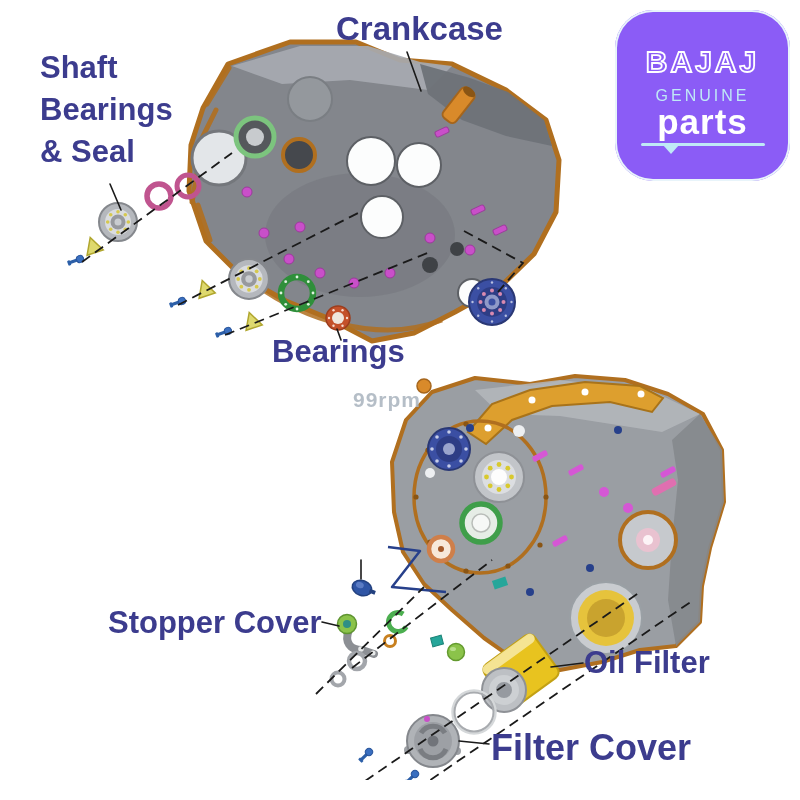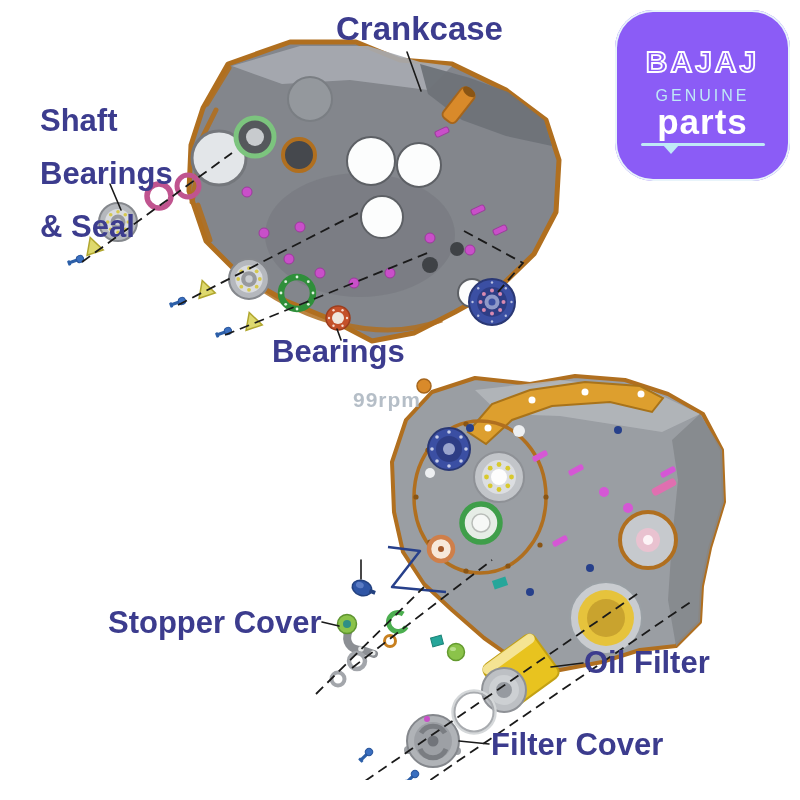--- a/index.html
+++ b/index.html
@@ -5,28 +5,28 @@
   html,body{margin:0;padding:0;background:#fff;}
   .stage{
     position:relative;width:800px;height:780px;background:#ffffff;overflow:hidden;
     font-family:"Liberation Sans", sans-serif;
   }
   .stage svg{position:absolute;left:0;top:0;}
   .lbl{
     position:absolute;color:#3C3C8E;font-weight:700;font-size:30px;line-height:1.15;
     white-space:nowrap;letter-spacing:0px;
   }
-  .lbl-multiline{white-space:pre-line;line-height:53px;margin-top:47px;}
+  .lbl-multiline{white-space:pre-line;line-height:42px;}
   .lbl-crankcase{left:336px;top:10px;font-size:33px;}
   .lbl-shaft{left:40px;top:47px;font-size:31px;}
   .lbl-bearings{left:272px;top:334px;font-size:31px;}
   .lbl-shifter{left:207px;top:527px;}
   .lbl-stopper{left:108px;top:605px;font-size:31px;}
   .lbl-oil{left:584px;top:645px;font-size:31px;}
-  .lbl-cover{left:491px;top:727px;font-size:31px;}
+  .lbl-cover{left:491px;top:727px;font-size:36px;}
   .watermark{
     position:absolute;left:353px;top:388px;font-size:21px;font-weight:700;
     color:#A9B3BE;opacity:.85;letter-spacing:1px;z-index:3;
   }
   .badge{
     position:absolute;left:615px;top:10px;width:175px;height:171px;
     background:#8b5cf6;border-radius:38px;z-index:4;
     display:flex;flex-direction:column;align-items:center;justify-content:center;
     box-shadow:0 0 0 2px #e8f4fa inset;
   }

